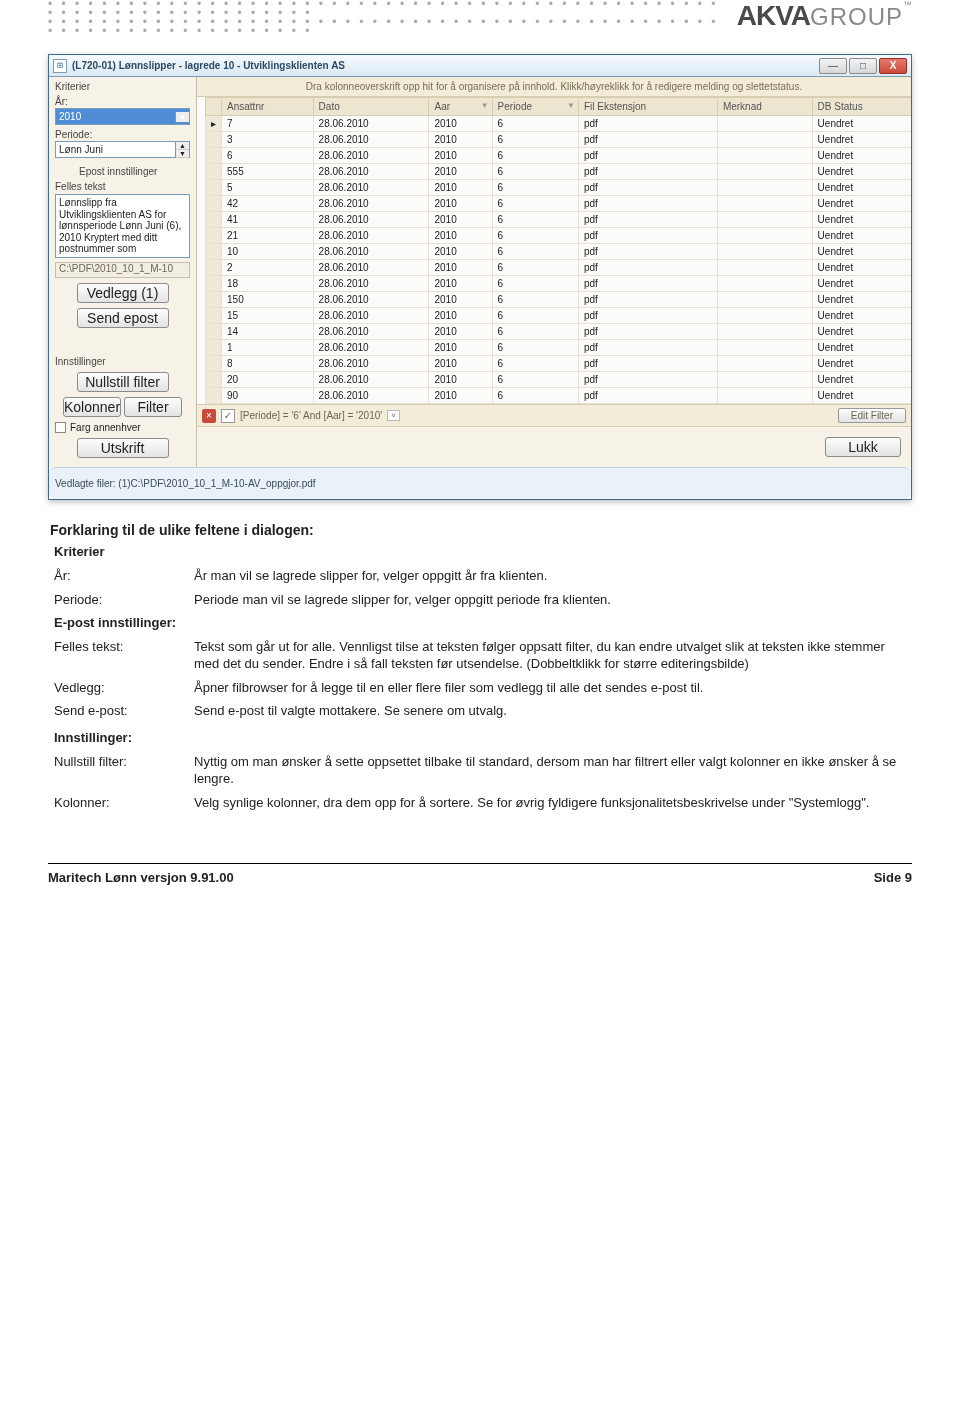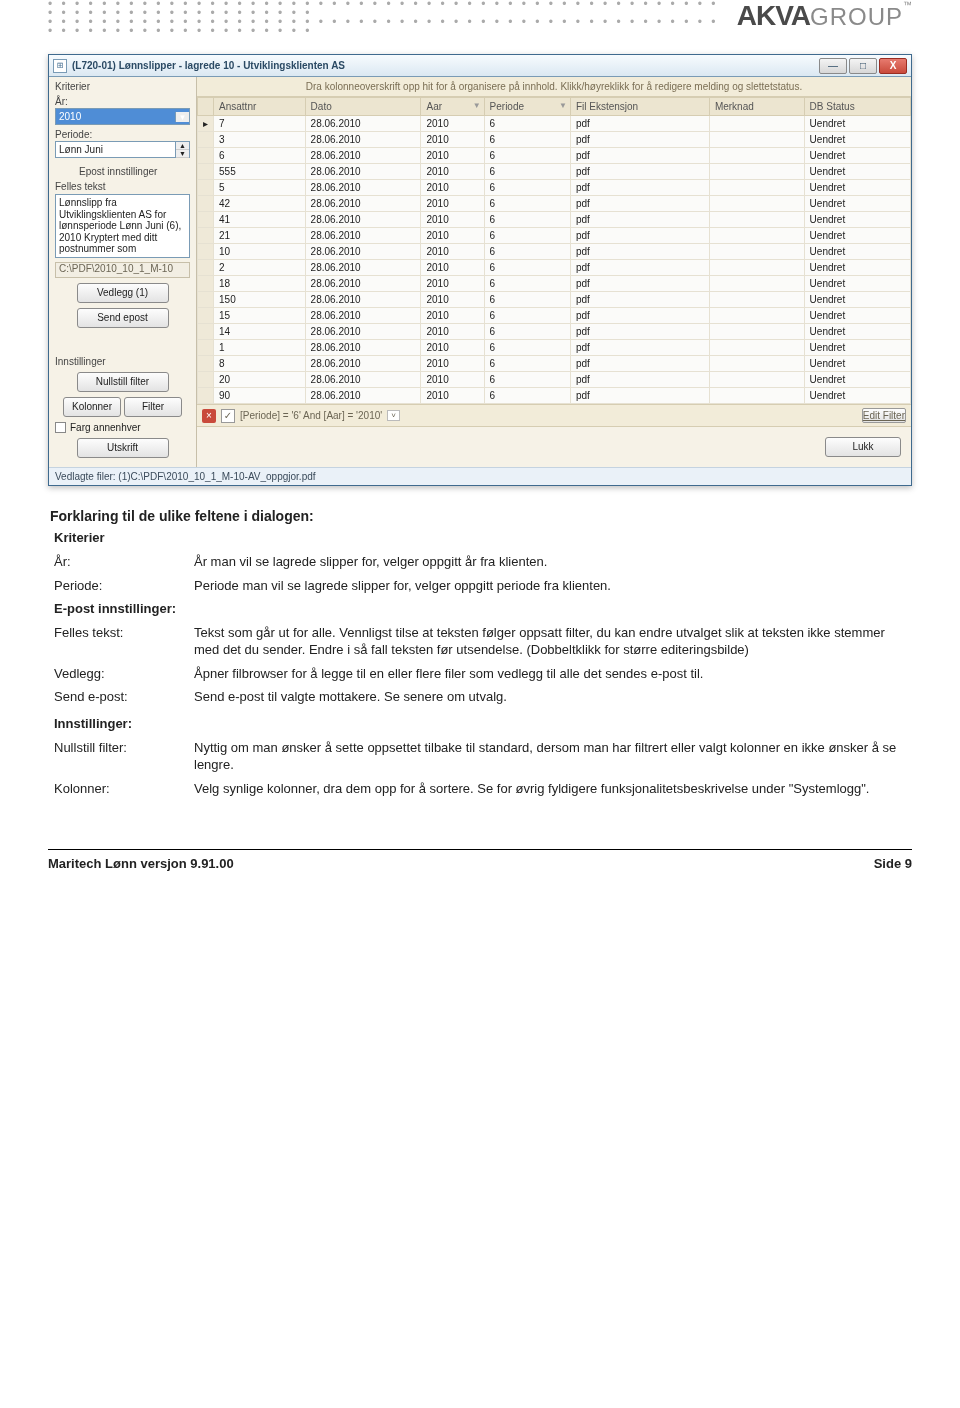--- a/index.html
+++ b/index.html
@@ -29,41 +29,41 @@
   .combo { display:flex; align-items:center; border:1px solid #7a9bb5; background:#fff; height:17px; margin-top:1px;}
   .combo.sel { background:#4f8dd6; color:#fff; }
   .combo .v { flex:1; padding:0 3px; font-size:10px; }
   .combo .arrow { width:14px; text-align:center; font-size:9px; border-left:1px solid #7a9bb5; background:#eee;}
   .spin { display:flex; align-items:center; border:1px solid #7a9bb5; background:#fff; height:17px; margin-top:1px;}
   .spin .v { flex:1; padding:0 3px; font-size:10px; }
   .spin .arrows { width:14px; display:flex; flex-direction:column; border-left:1px solid #7a9bb5;}
   .spin .arrows span { height:8px; font-size:7px; line-height:7px; text-align:center; background:#eee; border-bottom:1px solid #ccc;}
   .textarea { border:1px solid #7a9bb5; background:#fff; min-height:58px; padding:2px 3px; font-size:10px; margin-top:2px; line-height:1.15;}
   .textin { border:1px solid #c7bfa9; background:#f2eee3; height:16px; padding:0 3px; font-size:10px; color:#6b6554; margin-top:4px;}
-  .btn { display:block; width:92px; margin:5px auto 0 auto; height:20px; background:linear-gradient(#fdfdfd,#e3e3e3); border:1px solid #8a8a8a; border-radius:3px; font-size:10px; text-align:center; line-height:18px;}
+  .btn { display:block; width:92px; margin:5px auto 0 auto; height:20px; background:linear-gradient(#fdfdfd,#e3e3e3); border:1px solid #8a8a8a; border-radius:3px; font-size:14px; text-align:center; line-height:18px;}
   .btnrow { display:flex; gap:3px; justify-content:center; margin-top:5px; }
   .btnrow .btn { width:58px; margin:0; }
   .chk { display:flex; align-items:center; gap:4px; margin-top:5px; font-size:10px; }
   .chkbox { width:11px; height:11px; border:1px solid #888; background:#fff;}
 
   .gridarea { flex:1; display:flex; flex-direction:column; }
   .grouphint { font-size:10px; color:#7a6e54; background:#f2ecd9; padding:4px 6px; border-bottom:1px solid #d6cdb2;text-align:center;}
   .gridwrap { flex:1; background:#fbfbf9; overflow:auto; }
-  table.grid { border-collapse: collapse; width:100%; font-size:10px; }
+  table.grid { border-collapse: collapse; width:100%; font-size:10px;margin-left:8px; }
   table.grid th { background:#ece5d0; border:1px solid #d6cdb2; padding:3px 5px; text-align:left; font-weight:normal; color:#555; position:relative;}
   table.grid th .f { position:absolute; right:3px; top:3px; color:#999; font-size:8px;}
   table.grid td { border:1px solid #e6e1d2; padding:2px 5px; }
   .rowhdr { width:10px; background:#efe9d8;}
   .filterbar { background:#f2ecd9; border-top:1px solid #d6cdb2; padding:3px 5px; display:flex; align-items:center; gap:5px; font-size:10px; color:#6b6554;}
   .xbox { width:14px; height:14px; background:#c94a3b; color:#fff; display:flex; align-items:center; justify-content:center; font-size:10px; border-radius:2px;}
   .cbox { width:14px; height:14px; background:#fff; border:1px solid #999; display:flex; align-items:center; justify-content:center; font-size:10px;}
-  .edfilt { margin-left:auto; background:linear-gradient(#fdfdfd,#e3e3e3); border:1px solid #999; border-radius:2px; padding:1px 0;text-decoration:underline;}
+  .edfilt { margin-left:auto; background:linear-gradient(#fdfdfd,#e3e3e3); border:1px solid #999; border-radius:2px; padding:1px 12px;}
   .footerbar { background:#f6f2e7; padding:6px; text-align:right; border-top:1px solid #d6cdb2;}
   .footerbar .btn { display:inline-block; width:76px; margin:4px; }
-  .statusbar { background:#eaf1f8; border-top:1px solid #c5d3e0; padding:3px 6px; font-size:10px; color:#3a4a5a;}
+  .statusbar { background:#eaf1f8; border-top:1px solid #c5d3e0; padding:10px 6px; font-size:10px; color:#3a4a5a;border-radius:7px;}
 
   
   .section-heading { font-weight:bold; font-size:14px; margin: 8px 0 4px 2px; }
   .sub-heading { font-weight:bold; font-size:13px; margin: 6px 0 6px 6px; }
   .def-table { width:100%; border-collapse:collapse; margin-left:6px; }
   .def-table td { vertical-align:top; padding: 2px 6px 4px 0; font-size:13px; line-height:1.35; }
   .def-table td.lbl { width:140px; }
   .bold { font-weight:bold; }
 
   .pagefoot { border-top:1.5px solid #000; margin-top:48px; padding-top:6px; display:flex; justify-content:space-between; font-weight:bold; font-size:13px; }

